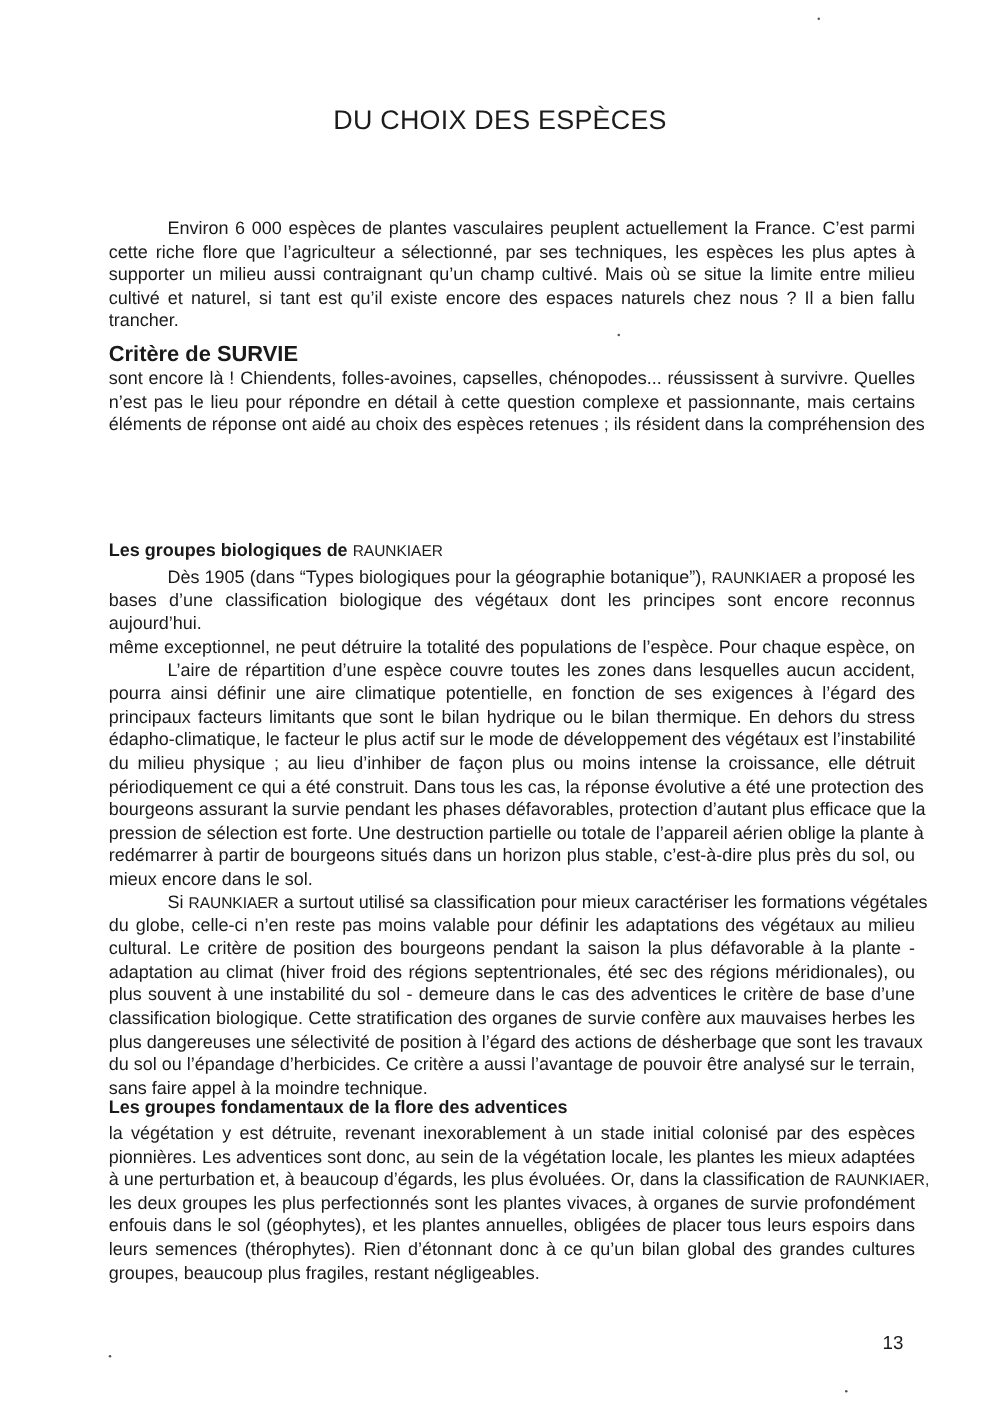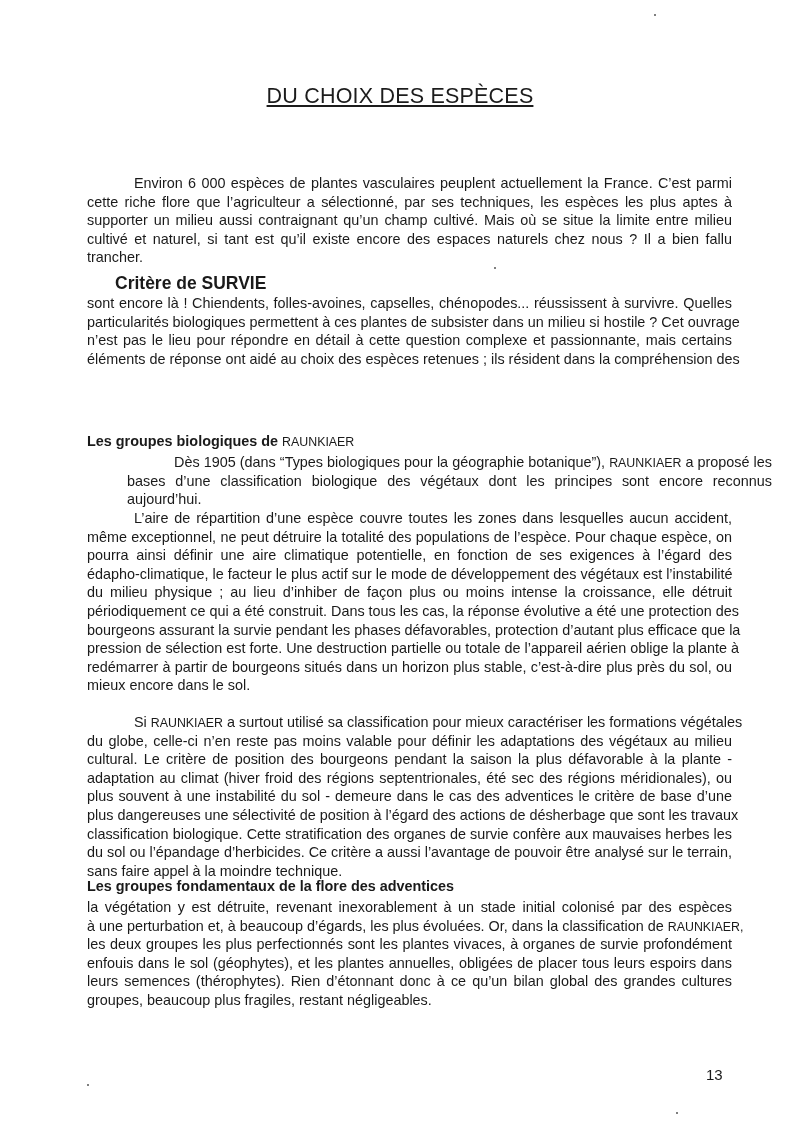--- a/index.html
+++ b/index.html
@@ -1,20 +1,20 @@
 <!DOCTYPE html>
 <html><head>
 <meta charset="utf-8">
 <style>
   html, body { margin: 0; padding: 0; background: #ffffff; }
   body { width: 800px; height: 1129px; position: relative; overflow: hidden;
          font-family: "Liberation Sans", sans-serif; color: #1a1a1a; }
   .page { position: absolute; left: 0; top: 0; width: 800px; height: 1129px; }
   .title { position: absolute; top: 84px; left: 0; width: 800px; text-align: center;
-           font-size: 21.5px; letter-spacing: 0.2px; color: #1c1c1c; text-decoration: underline; }
+           font-size: 21.5px; letter-spacing: 0.2px; color: #1c1c1c; }
   .block { position: absolute; left: 87px; width: 645px; font-size: 14.4px; line-height: 18.6px; }
   .line { display: block; white-space: nowrap; text-align: justify; text-align-last: justify; height: 18.6px; }
   .line.last { text-align-last: left; }
   .line.indent { padding-left: 47px; }
   .h2 { position: absolute; left: 87px; font-weight: bold; font-size: 17.5px; }
   .h3 { position: absolute; left: 87px; font-weight: bold; font-size: 14.4px; text-align: right; }
   .sc { font-variant: small-caps; font-size: 0.86em; font-weight: normal; }
   .h3 .sc { font-weight: normal; }
   b { font-weight: normal; }
   .pagenum { position: absolute; left: 706px; top: 1066px; font-size: 15px; }
@@ -28,64 +28,65 @@
   <div class="title">DU CHOIX DES ESPÈCES</div>
 
   <div class="block" style="top:174px;">
     <span class="line indent">Environ 6 000 espèces de plantes vasculaires peuplent actuellement la France. C’est parmi</span>
     <span class="line">cette riche flore que l’agriculteur a sélectionné, par ses techniques, les espèces les plus aptes à</span>
     <span class="line">supporter un milieu aussi contraignant qu’un champ cultivé. Mais où se situe la limite entre milieu</span>
     <span class="line">cultivé et naturel, si tant est qu’il existe encore des espaces naturels chez nous ? Il a bien fallu</span>
     <span class="line last">trancher.</span>
   </div>
 
-  <div class="h2" style="top:273px;margin-left:28px;">Critère de SURVIE</div>
+  <div class="h2" style="top:273px;">Critère de SURVIE</div>
   <div class="block" style="top:294px;">
     <span class="line">sont encore là ! Chiendents, folles-avoines, capselles, chénopodes... réussissent à survivre. Quelles</span>
-    <span class="line">particularités biologiques permettent à ces plantes de subsister dans un milieu si hostile ? Cet ouvrage</span>
     <span class="line">n’est pas le lieu pour répondre en détail à cette question complexe et passionnante, mais certains</span>
     <span class="line">éléments de réponse ont aidé au choix des espèces retenues ; ils résident dans la compréhension des</span>
   </div>
 
   <div class="h3" style="top:433px;">
     <span>Les groupes biologiques de</span>
     <span class="sc">RAUNKIAER</span>
   </div>
-  <div class="block" style="top:453px;margin-left:40px;">
+  <div class="block" style="top:453px;">
     <span class="line indent"><span>Dès 1905 (dans “Types biologiques pour la géographie botanique”),</span> <span class="sc">RAUNKIAER</span> <span>a proposé les</span></span>
     <span class="line">bases d’une classification biologique des végétaux dont les principes sont encore reconnus</span>
     <span class="line last">aujourd’hui.</span>
   </div>
   <div class="block" style="top:509px;">
+    <span class="line">même exceptionnel, ne peut détruire la totalité des populations de l’espèce. Pour chaque espèce, on</span>
     <span class="line indent">L’aire de répartition d’une espèce couvre toutes les zones dans lesquelles aucun accident,</span>
-    <span class="line">même exceptionnel, ne peut détruire la totalité des populations de l’espèce. Pour chaque espèce, on</span>
     <span class="line">pourra ainsi définir une aire climatique potentielle, en fonction de ses exigences à l’égard des</span>
+    <span class="line">principaux facteurs limitants que sont le bilan hydrique ou le bilan thermique. En dehors du stress</span>
     <span class="line">édapho-climatique, le facteur le plus actif sur le mode de développement des végétaux est l’instabilité</span>
     <span class="line">du milieu physique ; au lieu d’inhiber de façon plus ou moins intense la croissance, elle détruit</span>
     <span class="line">périodiquement ce qui a été construit. Dans tous les cas, la réponse évolutive a été une protection des</span>
     <span class="line">bourgeons assurant la survie pendant les phases défavorables, protection d’autant plus efficace que la</span>
     <span class="line">pression de sélection est forte. Une destruction partielle ou totale de l’appareil aérien oblige la plante à</span>
     <span class="line">redémarrer à partir de bourgeons situés dans un horizon plus stable, c’est-à-dire plus près du sol, ou</span>
     <span class="line last"><span>mieux encore</span> <b>dans</b> <span>le sol.</span></span>
   </div>
   <div class="block" style="top:713px;">
     <span class="line indent"><span>Si</span> <span class="sc">RAUNKIAER</span> <span>a surtout utilisé sa classification pour mieux caractériser les formations végétales</span></span>
     <span class="line">du globe, celle-ci n’en reste pas moins valable pour définir les adaptations des végétaux au milieu</span>
     <span class="line">cultural. Le critère de position des bourgeons pendant la saison la plus défavorable à la plante -</span>
     <span class="line">adaptation au climat (hiver froid des régions septentrionales, été sec des régions méridionales), ou</span>
     <span class="line">plus souvent à une instabilité du sol - demeure dans le cas des adventices le critère de base d’une</span>
+    <span class="line">classification biologique. Cette stratification des organes de survie confère aux mauvaises herbes les</span>
     <span class="line">plus dangereuses une sélectivité de position à l’égard des actions de désherbage que sont les travaux</span>
-    <span class="line">classification biologique. Cette stratification des organes de survie confère aux mauvaises herbes les</span>
     <span class="line">du sol ou l’épandage d’herbicides. Ce critère a aussi l’avantage de pouvoir être analysé sur le terrain,</span>
     <span class="line last">sans faire appel à la moindre technique.</span>
   </div>
 
   <div class="h3" style="top:878px;">Les groupes fondamentaux de la flore des adventices</div>
   <div class="block" style="top:898px;">
     <span class="line">la végétation y est détruite, revenant inexorablement à un stade initial colonisé par des espèces</span>
+    <span class="line">pionnières. Les adventices sont donc, au sein de la végétation locale, les plantes les mieux adaptées</span>
     <span class="line"><span>à une perturbation et, à beaucoup d’égards, les plus évoluées. Or, dans la classification de</span> <span class="sc">RAUNKIAER,</span></span>
     <span class="line">les deux groupes les plus perfectionnés sont les plantes vivaces, à organes de survie profondément</span>
     <span class="line"><span>enfouis dans le sol (</span><b>géophytes</b><span>), et les plantes annuelles, obligées de placer tous leurs espoirs dans</span></span>
     <span class="line"><span>leurs semences (</span><b>thérophytes</b><span>). Rien d’étonnant donc à ce qu’un bilan global des grandes cultures</span></span>
     <span class="line last">groupes, beaucoup plus fragiles, restant négligeables.</span>
   </div>
 
   <div class="pagenum">13</div>
 
   <span class="speck" style="left:654px; top:14px;"></span>

